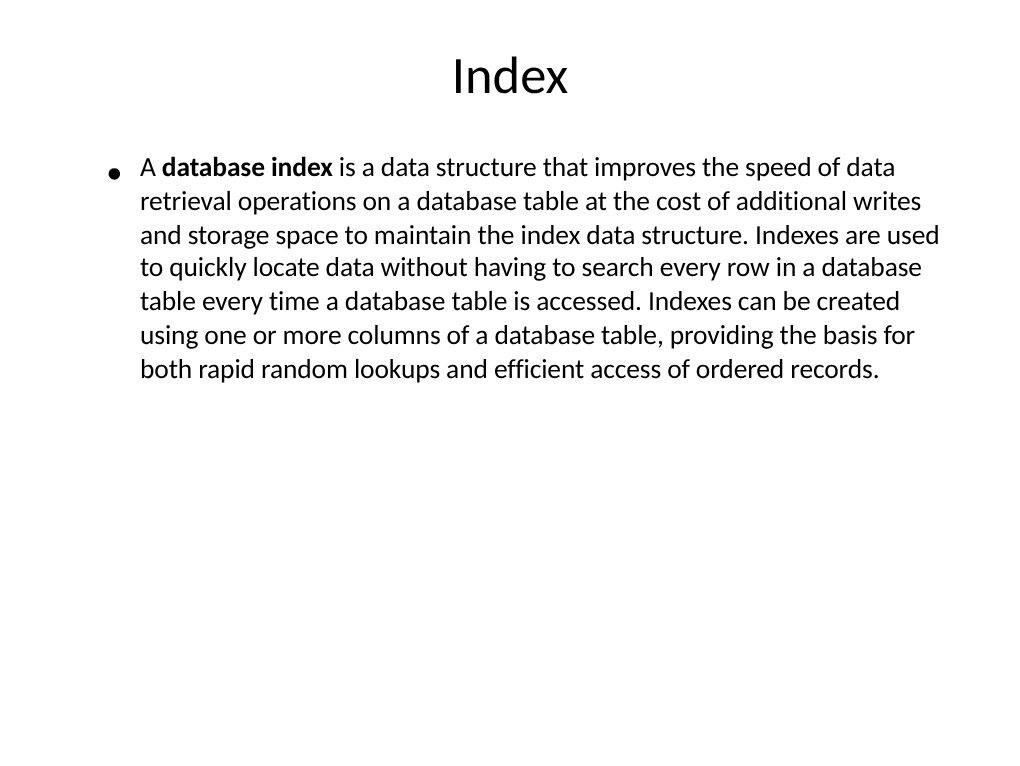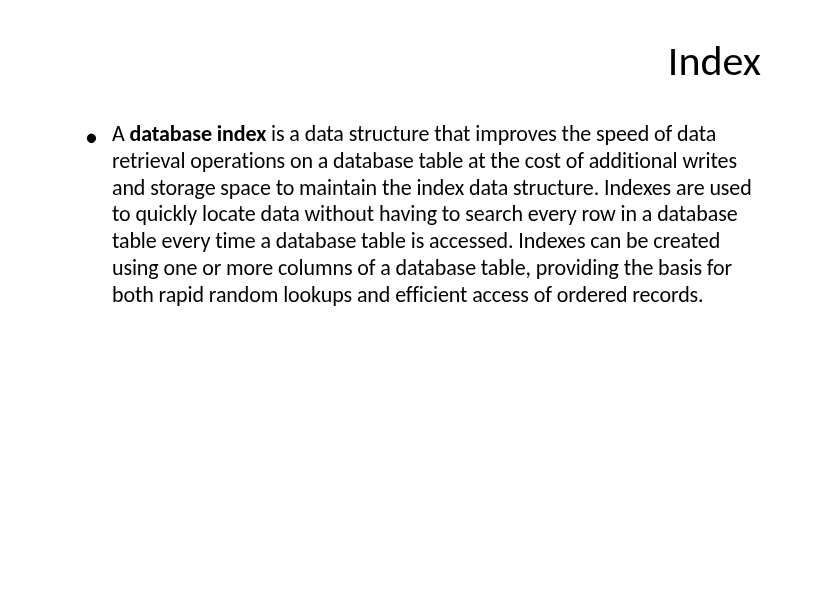--- a/index.html
+++ b/index.html
@@ -11,21 +11,21 @@
     body {
       width: 816px;
       height: 613px;
       background: #ffffff;
       font-family: Calibri, "Segoe UI", Arial, sans-serif;
       color: #000000;
       padding: 30px 55px 40px 55px;
     }
 
     .title {
-      text-align: right;
+      text-align: center;
       font-size: 42px;
       font-weight: 400;
       margin-bottom: 35px;
       margin-top: 5px;
     }
 
     .content {
       padding-left: 30px;
     }
 

